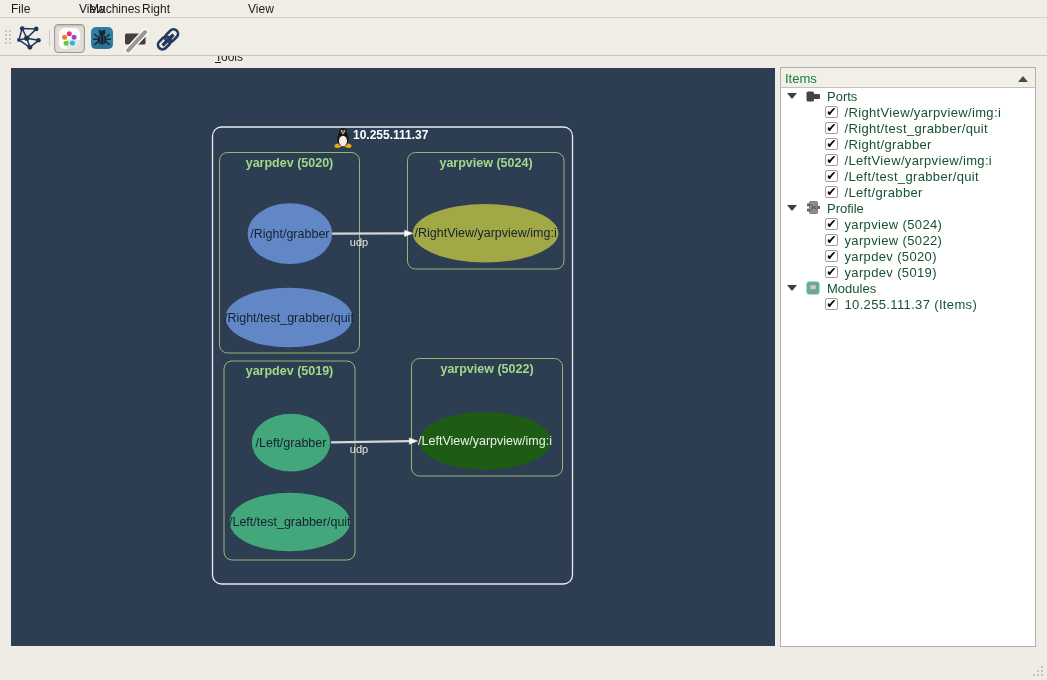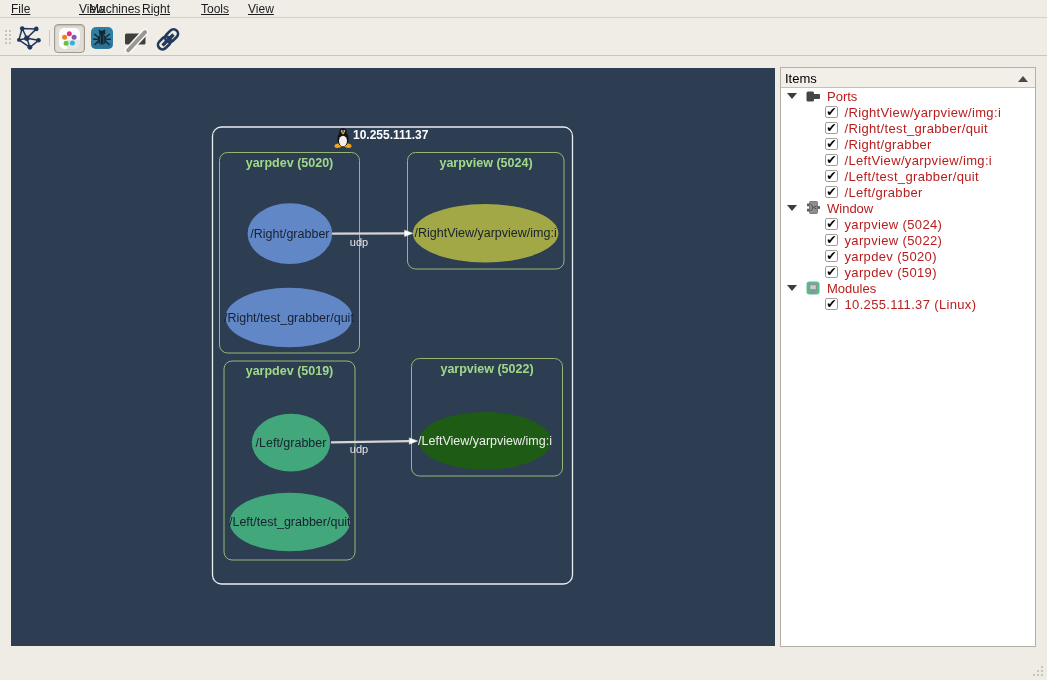--- a/index.html
+++ b/index.html
@@ -1,38 +1,38 @@
 <!DOCTYPE html>
 <html><head>
 <meta charset="utf-8">
 <style>
   * { margin:0; padding:0; box-sizing:border-box; }
   html,body { width:1047px; height:680px; overflow:hidden; }
   body { font-family:"Liberation Sans", sans-serif; background:#efece6; position:relative; }
   .menubar { position:absolute; left:0; top:0; width:1047px; height:18px; background:#f0ede7; border-bottom:1px solid #d6d1c8; }
-  .menubar span { position:absolute; top:2px; font-size:12px; color:#1c1c1c;text-decoration:underline; }
+  .menubar span { position:absolute; top:2px; font-size:12px; color:#1c1c1c; }
   .toolbar { position:absolute; left:0; top:19px; width:1047px; height:37px; background:#f0ede7; border-bottom:1px solid #cbc6bd; }
   .canvas { position:absolute; left:11px; top:68px; width:764px; height:578px; background:#2d3e53; }
   .panel { position:absolute; left:780px; top:67px; width:256px; height:580px; background:#ffffff; border:1px solid #b4b0a8; }
   .panel-header { position:absolute; left:0; top:0; width:254px; height:20px; background:#f2efe9; border-bottom:1px solid #c6c1b8; }
-  .panel-header .title { position:absolute; left:4px; top:3px; font-size:13px; color:#000000; }
+  .panel-header .title { position:absolute; left:4px; top:3px; font-size:13px; color:#15803d; }
   .tree { position:absolute; left:0; top:20px; width:254px; }
-  .row { position:absolute; height:16px; font-size:13px; color:#b91c1c; width:254px; }
+  .row { position:absolute; height:16px; font-size:13px; color:#14532d; width:254px; }
   .row.chk .t { position:absolute; left:63.5px; top:0.5px; letter-spacing:0.35px; white-space:nowrap; }
   .row.chk::before { content:""; position:absolute; left:44px; top:1.5px; width:10.5px; height:10.5px; background:#fff; border:1px solid #a29d96; border-radius:2px; }
   .row.chk::after { content:"\2714"; position:absolute; left:45.2px; top:-0.5px; font-size:12.5px; color:#000; }
 </style>
 </head>
 <body>
 <div class="menubar">
   <span style="left:11px;">File</span>
   <span style="left:47px;margin-left:32px;">View</span>
   <span style="left:89px;">Machines</span>
   <span style="left:142px;">Right</span>
-  <span style="left:201px;"><u>T</u>ools</span>
+  <span style="left:215px;margin-top:48px;"><u>T</u>ools</span>
   <span style="left:248px;">View</span>
 </div>
 <div class="toolbar" id="toolbar">
 
   <svg style="position:absolute;left:4px;top:10px;" width="8" height="18">
     <g fill="#b9b4aa">
       <circle cx="2" cy="2" r="1"></circle>
         <circle cx="6" cy="2" r="1"></circle>
       <circle cx="2" cy="6" r="1"></circle>
         <circle cx="6" cy="6" r="1"></circle>
@@ -212,21 +212,21 @@
       <svg style="position:absolute;left:6px;top:5px;" width="10" height="6">
           <polygon points="0,0 10,0 5,6" fill="#3e3e3e"></polygon>
         </svg>
       <svg style="position:absolute;left:25px;top:1px;" width="15" height="13" viewBox="0 0 15 13">
         <rect x="3.5" y="0.5" width="8" height="12" rx="1" fill="#8e8e8e" stroke="#6a6a6a" stroke-width="0.8"></rect>
         <rect x="1" y="2.5" width="2.5" height="2.8" fill="#5c5c5c"></rect>
         <rect x="1" y="7.7" width="2.5" height="2.8" fill="#5c5c5c"></rect>
         <rect x="11.5" y="5.1" width="2.5" height="2.8" fill="#5c5c5c"></rect>
         <path d="M4.5 3 Q9 6.5 4.5 10 M10.5 5 L7.5 6.5 L10.5 8" stroke="#4a4a4a" stroke-width="0.9" fill="none"></path>
       </svg>
-      <span style="position:absolute;left:46px;top:0.5px;">Window</span>
+      <span style="position:absolute;left:46px;top:0.5px;">Profile</span>
     </div>
     <div class="row chk" style="top:128px;">
         <span class="t">yarpview (5024)</span>
       </div>
     <div class="row chk" style="top:144px;">
         <span class="t">yarpview (5022)</span>
       </div>
     <div class="row chk" style="top:160px;">
         <span class="t">yarpdev (5020)</span>
       </div>
@@ -241,21 +241,21 @@
       <svg style="position:absolute;left:25px;top:1px;" width="14" height="14" viewBox="0 0 14 14">
         <rect x="0.5" y="0.5" width="13" height="13" rx="3" fill="#5cb98a"></rect>
         <rect x="3" y="3" width="8" height="6.5" rx="1" fill="#8b9196"></rect>
         <rect x="4.2" y="4.2" width="5.6" height="4" fill="#c8ccd0"></rect>
         <rect x="5.5" y="9.5" width="3" height="1.6" fill="#8b9196"></rect>
         <rect x="4.5" y="11" width="5" height="1.2" fill="#8b9196"></rect>
       </svg>
       <span style="position:absolute;left:46px;top:0.5px;">Modules</span>
     </div>
     <div class="row chk" style="top:208px;">
-        <span class="t">10.255.111.37 (Linux)</span>
+        <span class="t">10.255.111.37 (Items)</span>
       </div>
   </div>
 </div>
 <svg style="position:absolute; left:1032px; top:666px;" width="12" height="12">
   <g fill="#c9c4ba">
     <rect x="9" y="0" width="2" height="2"></rect>
       <rect x="9" y="4" width="2" height="2"></rect>
       <rect x="9" y="8" width="2" height="2"></rect>
     <rect x="5" y="4" width="2" height="2"></rect>
       <rect x="5" y="8" width="2" height="2"></rect>

